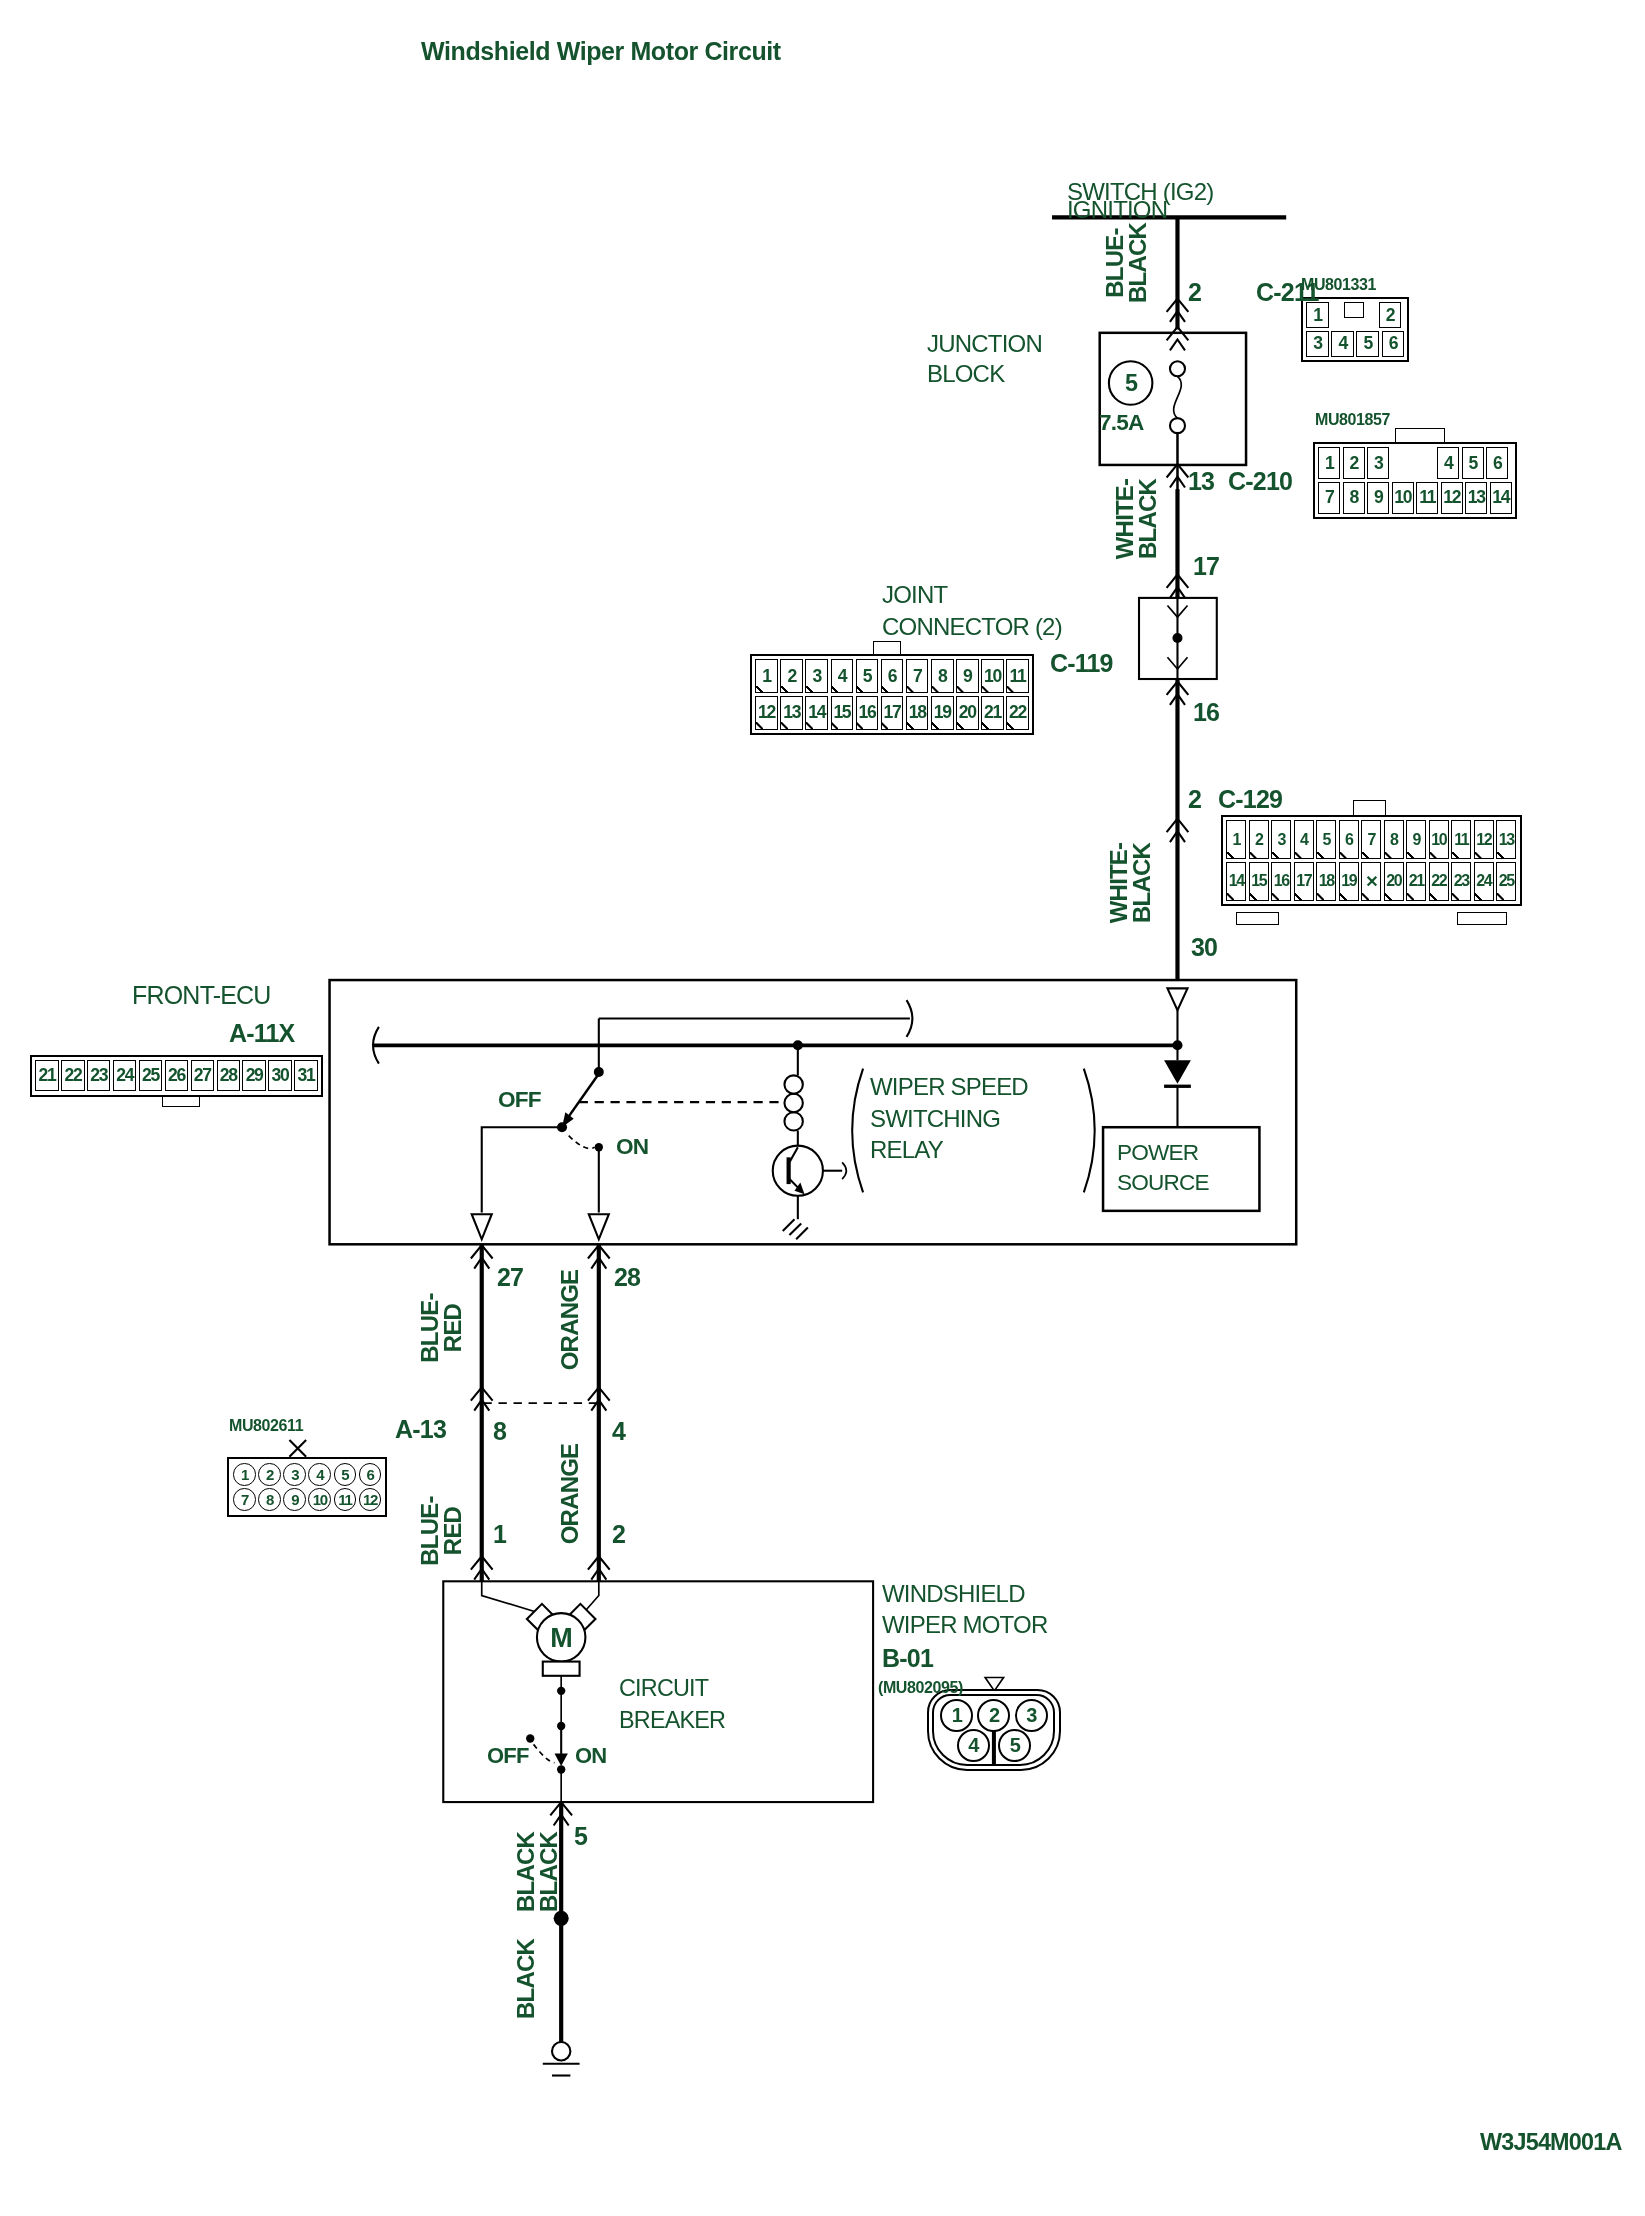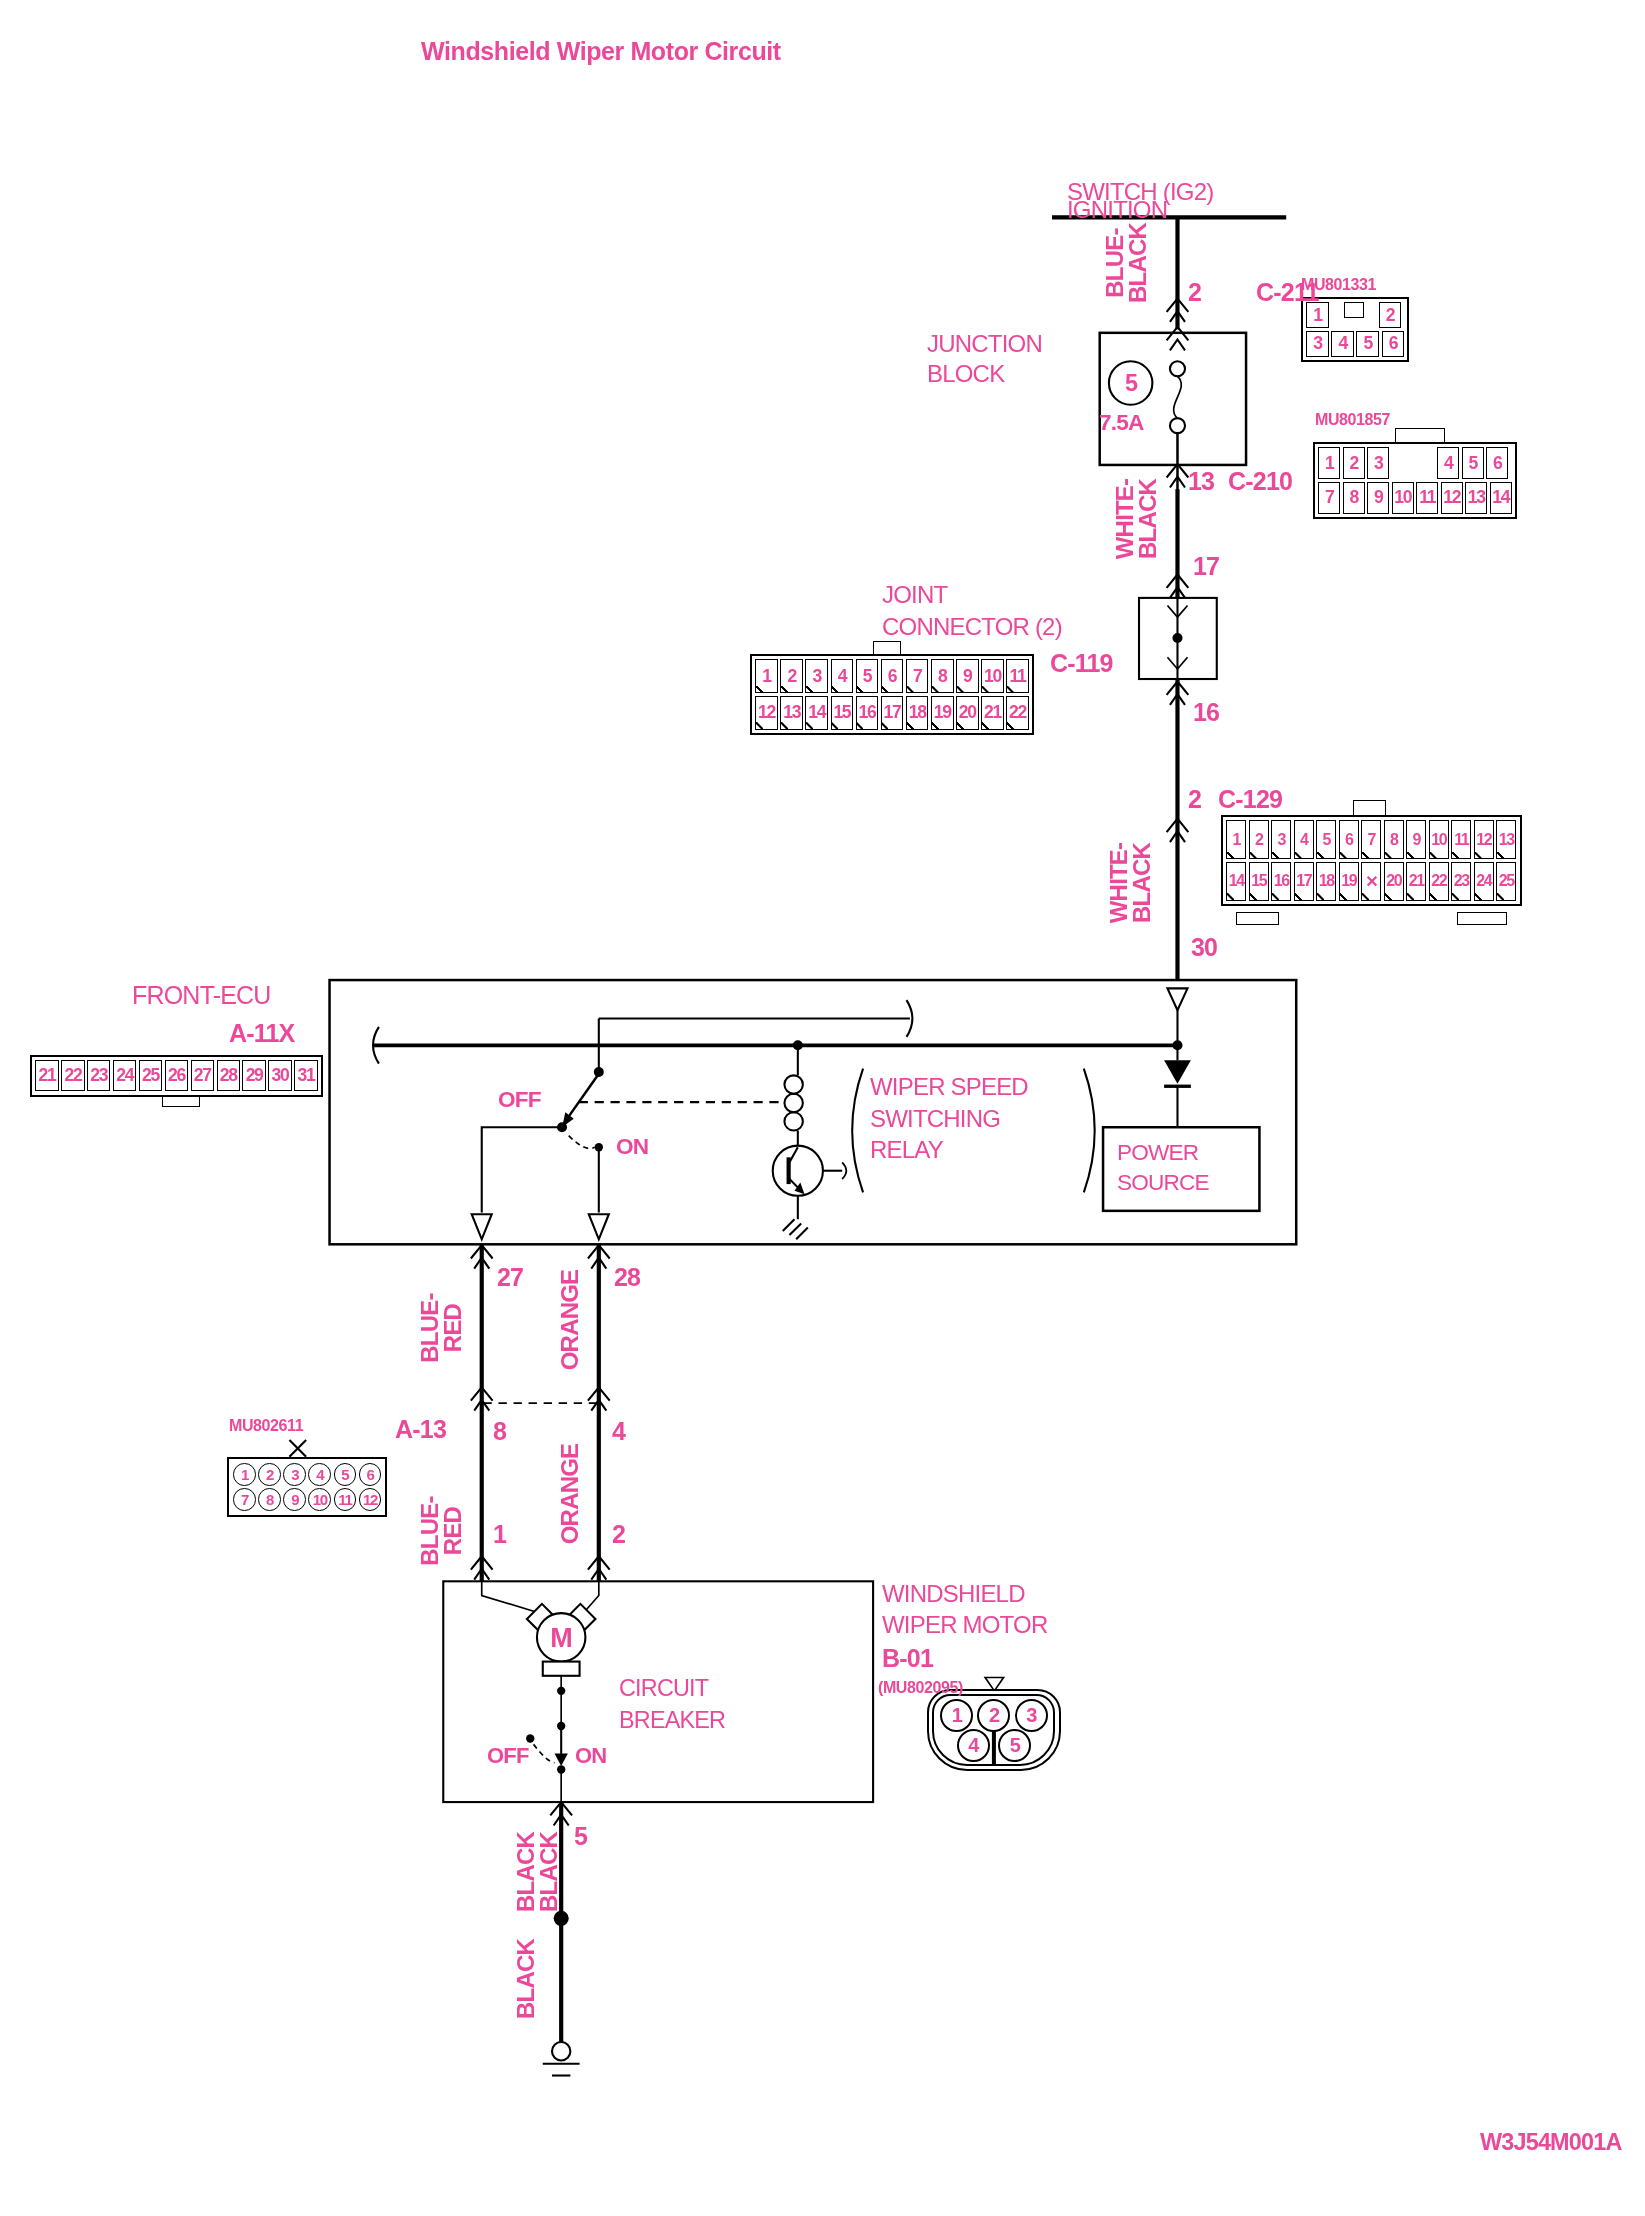--- a/index.html
+++ b/index.html
@@ -1,19 +1,19 @@
 <!DOCTYPE html>
 <html style="font-size:13.4px"><head>
 <meta charset="utf-8">
 <style>
   * { box-sizing: border-box; margin: 0; padding: 0; }
   html,body { background:#ffffff; }
   .canvas {
     position: relative; width: 1645px; height: 2216px; background:#fff;
-    font-family: "Liberation Sans", sans-serif; color:#ec4899;
+    font-family: "Liberation Sans", sans-serif; color:#14532d;
     overflow: hidden;
   }
   svg.wires { position:absolute; left:0; top:0; z-index:1; }
   .lbl { position:absolute; z-index:3; font-size:24px; line-height:1.08; letter-spacing:-0.8px; white-space:nowrap; }
   .sm  { font-size:22.6px; }
   .pin { position:absolute; z-index:3; font-weight:bold; font-size:25px; letter-spacing:-0.8px; white-space:nowrap; }
   .mu  { position:absolute; z-index:3; font-weight:bold; font-size:16px; letter-spacing:-0.4px; white-space:nowrap; }
   .title { position:absolute; z-index:3; font-weight:bold; font-size:25px; letter-spacing:-0.4px; }
   .center { transform: translate(-50%,-50%); }
   

